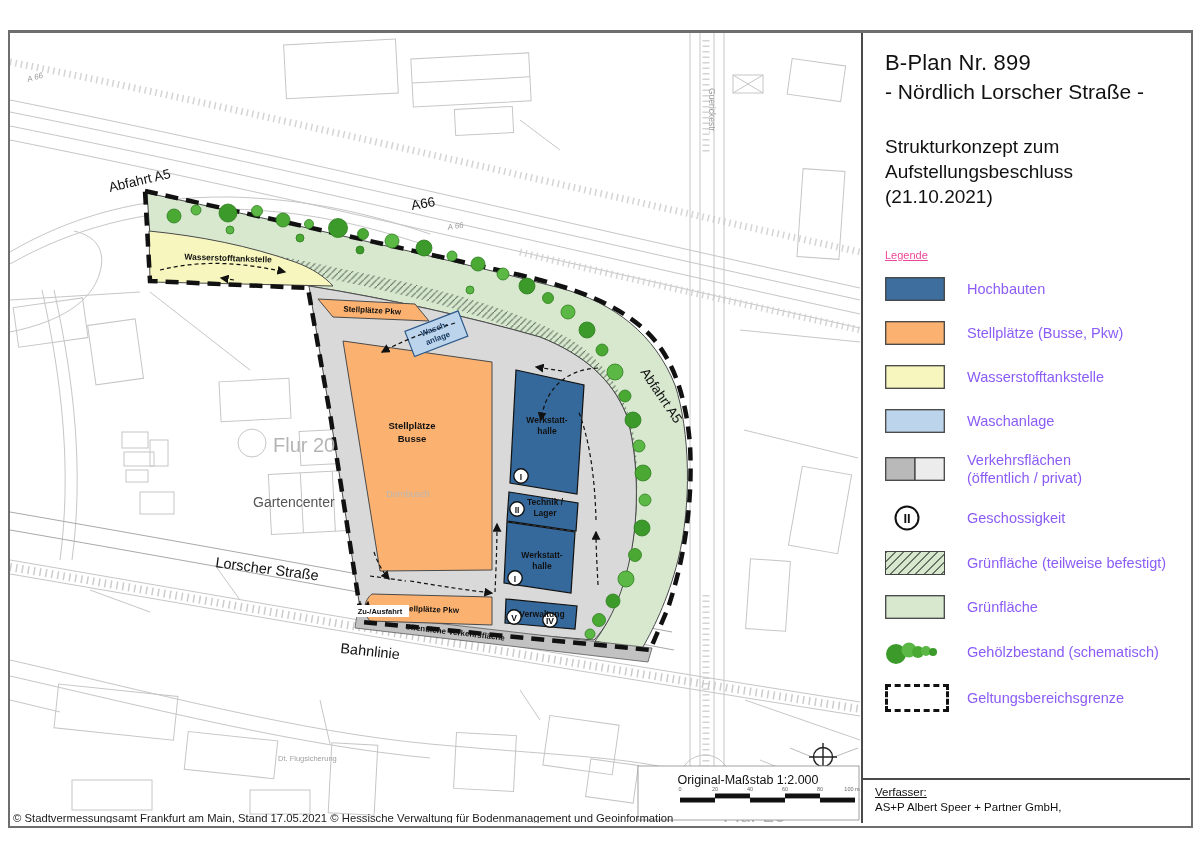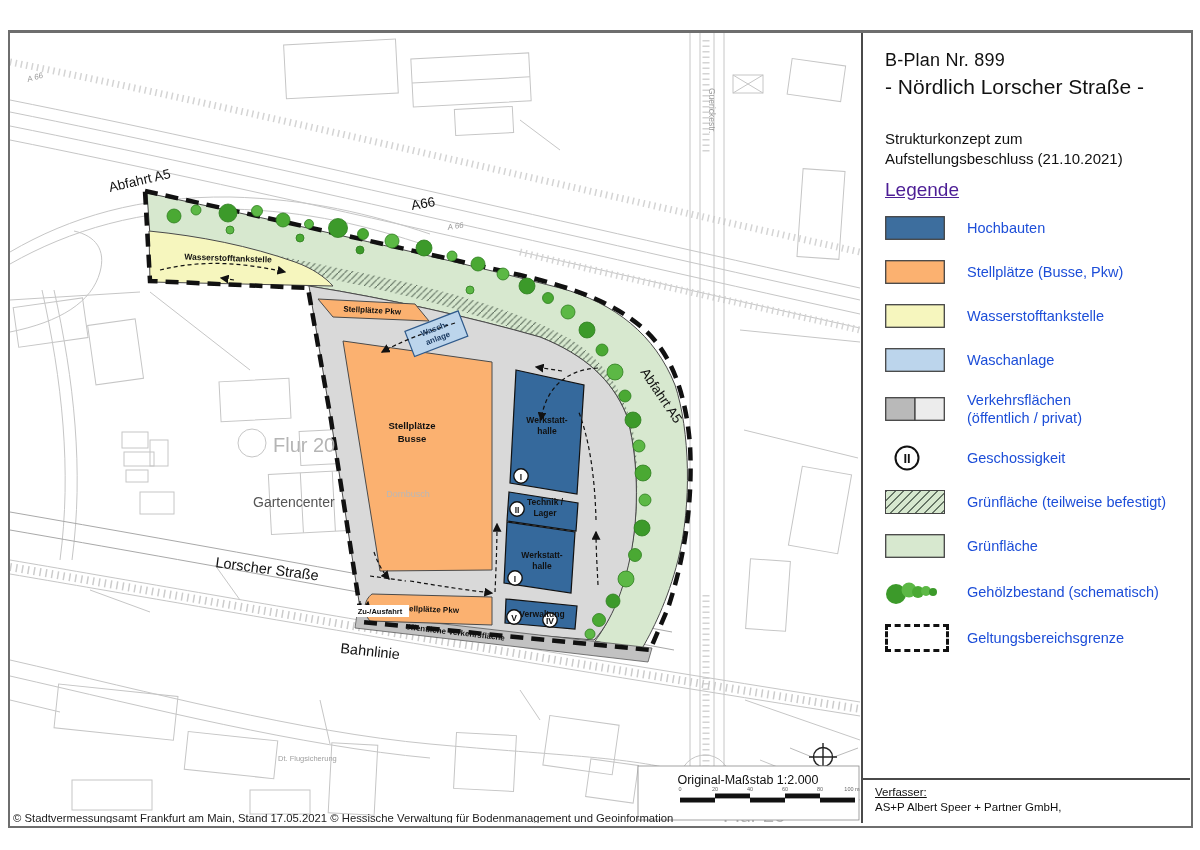--- a/index.html
+++ b/index.html
@@ -5,28 +5,28 @@
   html,body{margin:0;padding:0;background:#fff;}
   #app{position:relative;width:1200px;height:850px;background:#fff;overflow:hidden;
        font-family:"Liberation Sans","DejaVu Sans",sans-serif;}
   .frame{position:absolute;left:8px;top:30px;width:1181px;height:793px;
          border:2px solid #6e6e6e;border-top:3px solid #6e6e6e;pointer-events:none;z-index:5;}
   .map-clip{position:absolute;left:10px;top:32px;width:851px;height:791px;overflow:hidden;}
   
   .panel{position:absolute;left:861px;top:32px;width:329px;height:791px;background:#fff;
          border-left:2px solid #4a4a4a;box-sizing:border-box;z-index:4;}
   .panel-inner{padding:18px 0 0 22px;}
-  .pb-title{font-size:18px;color:#111;letter-spacing:.2px;}
+  .pb-title{font-size:22px;color:#111;letter-spacing:.2px;}
   .pb-sub{font-size:21px;color:#111;margin-top:4px;}
-  .pb-concept{font-size:15px;color:#111;margin-top:30px;width:238px;line-height:1.32;}
-  .legend-head{font-size:19px;color:#4c1d95;margin-top:10px;text-decoration:underline;}
+  .pb-concept{font-size:19px;color:#111;margin-top:30px;width:238px;line-height:1.32;}
+  .legend-head{font-size:11px;color:#ec4899;margin-top:40px;text-decoration:underline;}
   .legend{margin-top:14px;}
   .lrow{display:flex;align-items:center;margin-bottom:17px;min-height:27px;}
   .lrow .sw{width:64px;flex:0 0 64px;display:flex;justify-content:flex-start;}
-  .lrow .lbl{font-size:14.5px;color:#1d4ed8;margin-left:18px;line-height:1.25;}
+  .lrow .lbl{font-size:14.5px;color:#8b5cf6;margin-left:18px;line-height:1.25;}
   .sw-hatch{width:60px;height:24px;border:1.3px solid #444;box-sizing:border-box;
             background:repeating-linear-gradient(135deg,rgba(90,105,90,.9) 0 1.3px,transparent 1.3px 6px),#D7E8CF;}
   .sw-dash{width:58px;height:22px;border:3px dashed #111;box-sizing:content-box;}
   .author{position:absolute;left:0;right:0;top:746px;border-top:2px solid #4a4a4a;
           padding:5px 26px 0 12px;font-size:11.5px;color:#111;line-height:1.28;}
   .author .vh{text-decoration:underline;}
   svg text{font-family:"Liberation Sans","DejaVu Sans",sans-serif;}
 </style>
 </head>
 <body>

